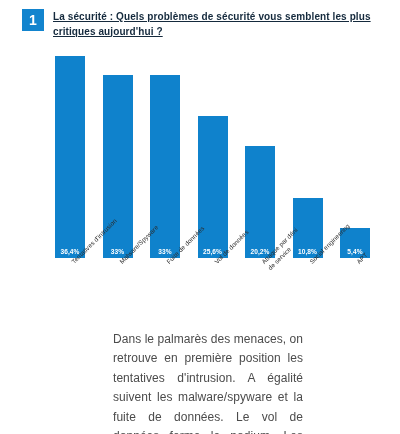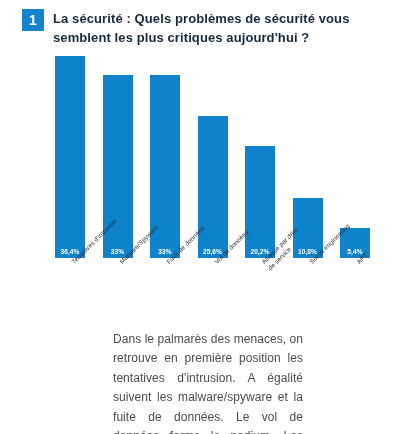--- a/index.html
+++ b/index.html
@@ -38,25 +38,26 @@
     display: flex;
     align-items: center;
     justify-content: center;
     flex: 0 0 auto;
     line-height: 1;
   }
   .header-title {
     margin-left: 9px;
     margin-right: 12px;
     color: #152a3d;
-    font-size: 13px;
+    font-size: 10px;
     font-weight: bold;
     line-height: 1.45;
     letter-spacing: 0.1px;
     padding-top: 1px;
+    text-decoration: underline;
   }
 
   
   .chart-area {
     position: absolute;
     left: 0;
     top: 44px;
     width: 400px;
     height: 216px;
   }

